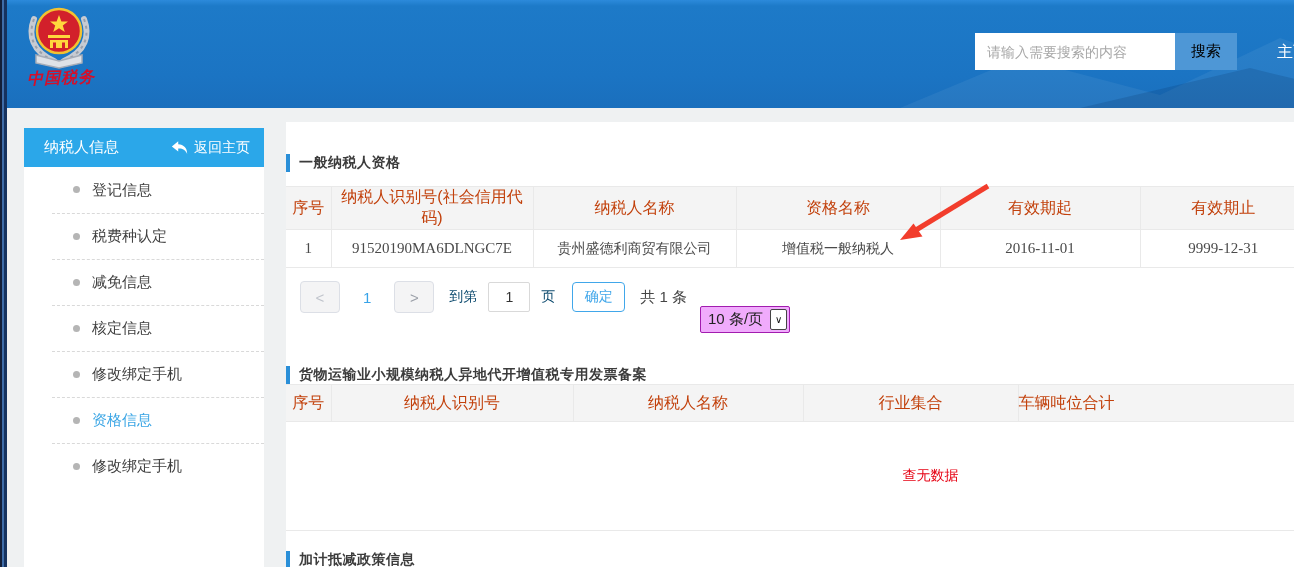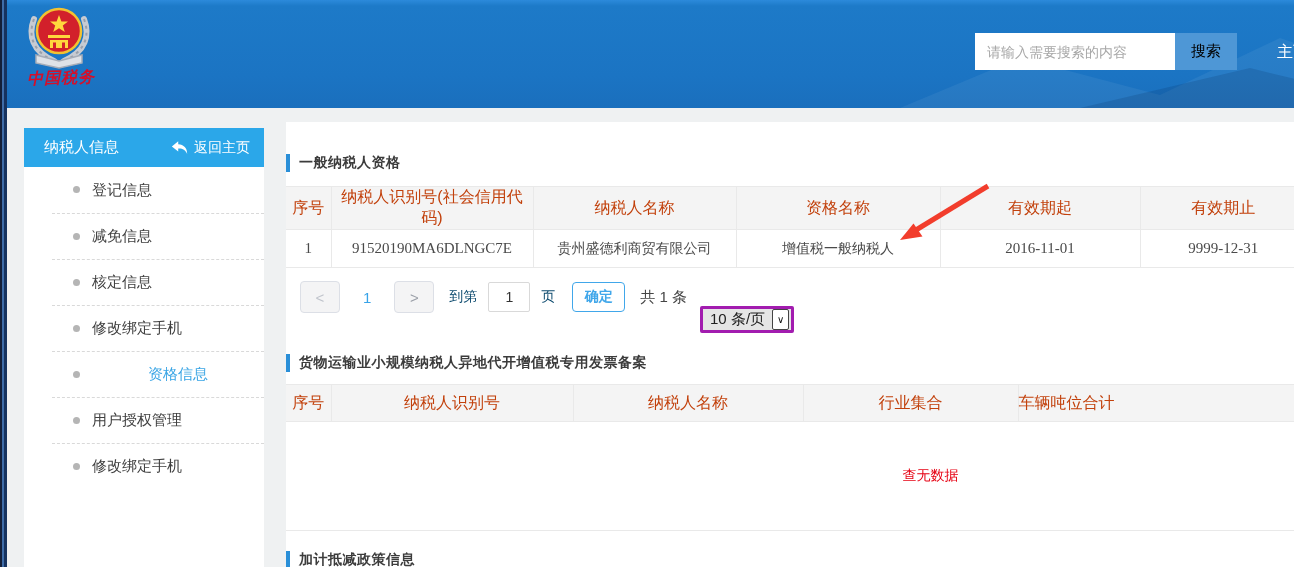--- a/index.html
+++ b/index.html
@@ -63,21 +63,21 @@
     height:46px; display:flex; align-items:center; padding-left:40px;
     font-size:15px; color:#3f3f3f; position:relative; cursor:pointer;
     background:#fff;
     margin-left:28px;
   }
   .menu-item + .menu-item { border-top:1px dashed #d9d9d9; }
   .menu-item::before {
     content:""; position:absolute; left:21px; top:50%; margin-top:-4px;
     width:7px; height:7px; border-radius:50%; background:#b5b5b5;
   }
-  .menu-item.active { color:#3aa5e5;justify-content:center; }
+  .menu-item.active { color:#3aa5e5; }
   
   .main {
     position:absolute; left:286px; top:122px; width:1289px; height:470px;
     background:#fff;
   }
   .sec-title { position:absolute; left:0; display:flex; align-items:flex-end; height:18px; }
   .sec-title .bar { width:4px; height:18px; background:#2a8fd8; margin-right:9px; }
   .sec-title .txt { font-size:14px; font-weight:bold; color:#3c3c3c; letter-spacing:.5px; }
   table { border-collapse:collapse; table-layout:fixed; }
   th, td { border-right:1px solid #e9e9e9; font-weight:normal; text-align:center; }
@@ -112,26 +112,26 @@
   .pg-text { color:#0c4a6e; font-size:14px; }
   .goto-lbl { margin-left:15px; }
   .pg-input {
     width:42px; height:30px; border:1px solid #d9d9d9; border-radius:2px;
     text-align:center; font-size:14px; color:#333; margin:0 11px;
     font-family:inherit; outline:none; background:#fff;
   }
   .pg-confirm {
     margin-left:17px; width:53px; height:30px; background:#fff;
     border:1px solid #41a7ea; border-radius:4px; color:#41a7ea; font-size:14px;
-    font-family:inherit; cursor:pointer;font-weight:bold;
+    font-family:inherit; cursor:pointer;
   }
   .pg-total { margin-left:15px; color:#454545; font-size:15px; }
   .pg-select {
-    margin-left:13px; height:27px; background:#e5e5e5;
-    border:3px solid #a21caf; border-radius:2px;
+    margin-left:13px; height:27px; background:#f0abfc;
+    border:1px solid #a21caf; border-radius:2px;
     display:flex; align-items:center; cursor:pointer;margin-top:44px;
   }
   .pg-select .sel-text { padding:0 5px 0 7px; font-size:15px; color:#222; }
   .sel-arrow {
     width:17px; height:21px; margin:2px; border:1px solid #444; border-radius:2px;
     display:flex; align-items:center; justify-content:center;
     font-size:10px; color:#111; background:#fff;
   }
   
   .arrow-overlay { position:absolute; left:880px; top:172px; z-index:50; pointer-events:none; }
@@ -176,33 +176,33 @@
       <svg width="17" height="15" viewBox="0 0 20 17">
         <path d="M8.5 1 L1 7.2 L8.5 13.3 L8.5 9.6 C13.5 9.3 16.8 11 19 16 C19 9 15 5.3 8.5 4.8 Z" fill="#fff"></path>
       </svg>
       <span>返回主页</span>
     </span>
   </div>
   <div class="menu-item">
       <span>登记信息</span>
     </div>
   <div class="menu-item">
+      <span>税费种认定</span>
+    </div>
+  <div class="menu-item">
       <span>减免信息</span>
     </div>
   <div class="menu-item">
       <span>核定信息</span>
     </div>
   <div class="menu-item">
       <span>修改绑定手机</span>
     </div>
   <div class="menu-item active">
       <span>资格信息</span>
-    </div>
-  <div class="menu-item">
-      <span>用户授权管理</span>
     </div>
   <div class="menu-item">
       <span>修改绑定手机</span>
     </div>
 </div>
 
 <div class="main">
 
   <div class="sec-title" style="top:32px;">
     <span class="bar"></span>
@@ -248,21 +248,21 @@
     <input class="pg-input" value="1" style="">
     <span class="pg-text">页</span>
     <button class="pg-confirm">确定</button>
     <span class="pg-total">共 1 条</span>
     <span class="pg-select">
       <span class="sel-text">10 条/页</span>
       <span class="sel-arrow">∨</span>
     </span>
   </div>
 
-  <div class="sec-title" style="top:232px;">
+  <div class="sec-title" style="top:244px;">
     <span class="bar"></span>
     <span class="txt">货物运输业小规模纳税人异地代开增值税专用发票备案</span>
   </div>
 
   <table class="t2">
     <colgroup>
       <col style="width:45px">
         <col style="width:242px">
         <col style="width:230px">
       <col style="width:215px">

